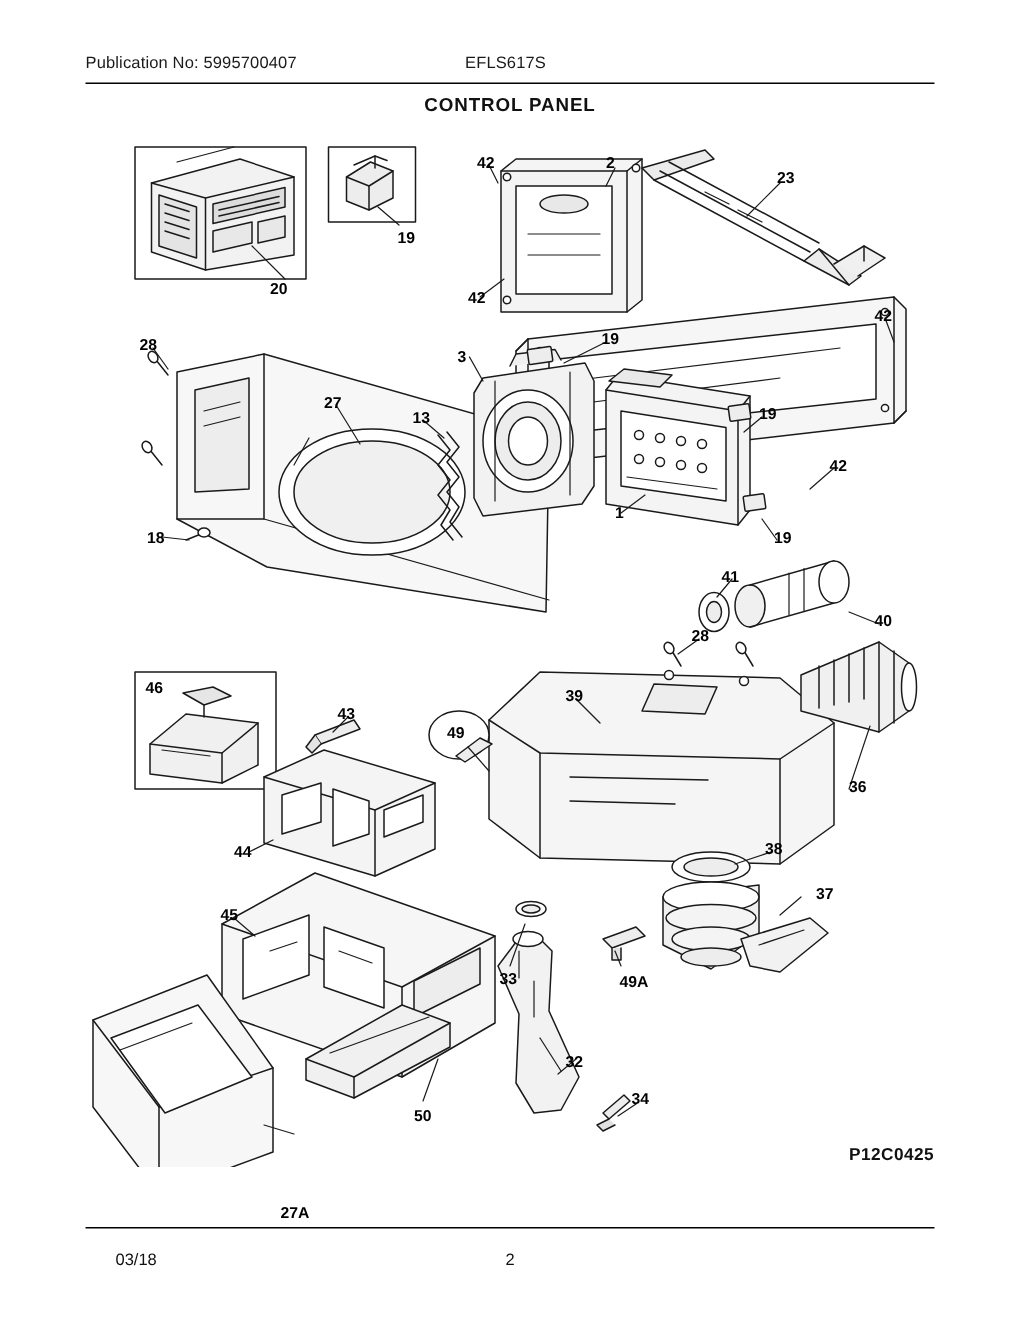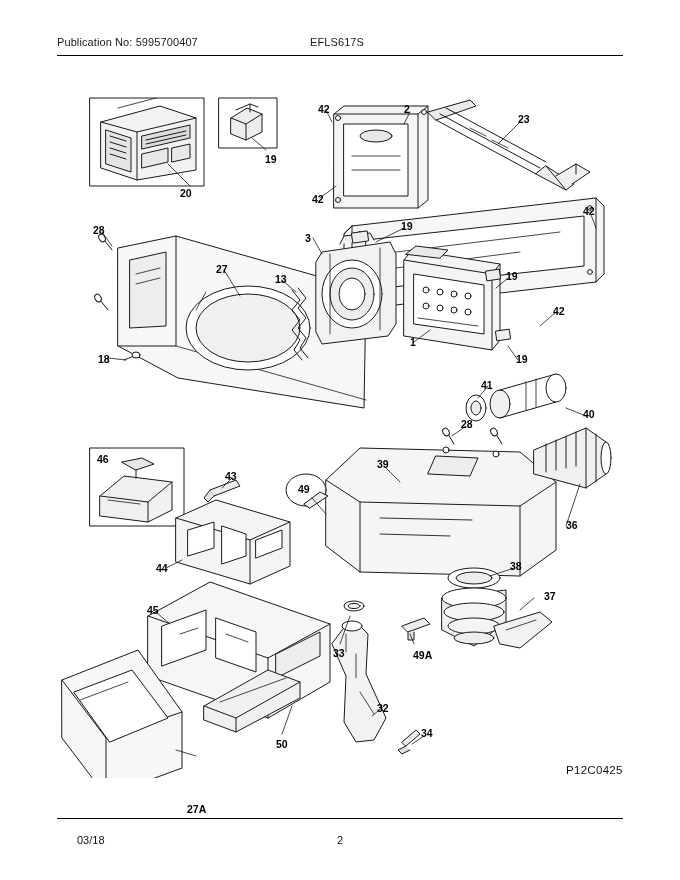--- a/index.html
+++ b/index.html
@@ -55,21 +55,21 @@
     top: 834px;
     font-size: 11px;
   }
   #foot-date { left: 57px; margin-left: 20px; }
   #foot-page { left: 0; width: 680px; text-align: center; }
   #diagram-code {
     position: absolute;
     left: 566px;
     top: 764px;
     font-size: 11.5px;
-    font-weight: normal;
+    font-weight: bold;
     letter-spacing: 0.3px;
   }
   #diagram-canvas {
     position: absolute;
     left: 0; top: 78px;
     width: 680px;
     height: 700px;
   }
   .callout {
     position: absolute;
@@ -84,20 +84,21 @@
 </head>
 <body>
 
 <div class="page">
 
   <div class="hdr" id="pub-no">Publication No: 5995700407</div>
   <div class="hdr" id="model-no">EFLS617S</div>
 
   <div class="rule" id="rule-top"></div>
 
+  <div id="panel-title">CONTROL PANEL</div>
 
   <div id="diagram-canvas">
     <svg width="680" height="700" viewBox="0 0 680 700" xmlns="http://www.w3.org/2000/svg">
       <g fill="none" stroke="#1a1a1a" stroke-width="1" stroke-linejoin="round" stroke-linecap="round">
 
         <g>
           <rect x="90" y="20" width="114" height="88" fill="#ffffff" stroke="#1a1a1a"></rect>
           <path d="M101 44 L160 28 L196 40 L196 92 L137 102 L101 90 Z" fill="#f2f2f2"></path>
           <path d="M101 44 L137 54 L137 102"></path>
           <path d="M137 54 L196 40"></path>

